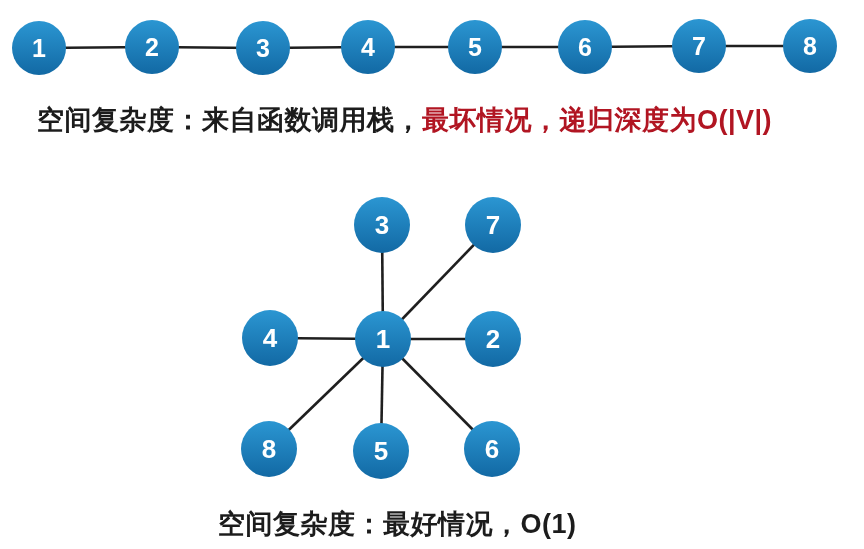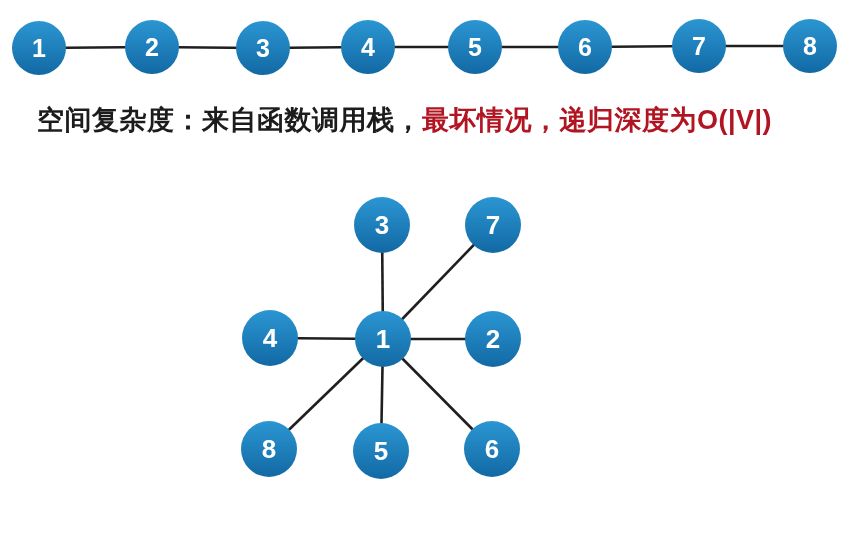--- a/index.html
+++ b/index.html
@@ -135,14 +135,15 @@
           <circle cx="492" cy="449" r="28" fill="url(#nodeGrad)"></circle>
           <text x="492" y="449" dy="0.36em" text-anchor="middle" fill="#ffffff" font-size="26" font-weight="bold">6</text>
         </g>
       </g>
   </svg>
 
   <div class="caption caption-top">
     <span style="color: rgb(28, 28, 28);">空间复杂度：来自函数调用栈，</span><span id="cap-red" style="color: rgb(177, 21, 34);">最坏情况，递归深度为O(|V|)</span>
   </div>
 
+  <div class="caption caption-bottom" style="color: rgb(28, 28, 28);">空间复杂度：最好情况，O(1)</div>
 
 </div>
 
 </body></html>

